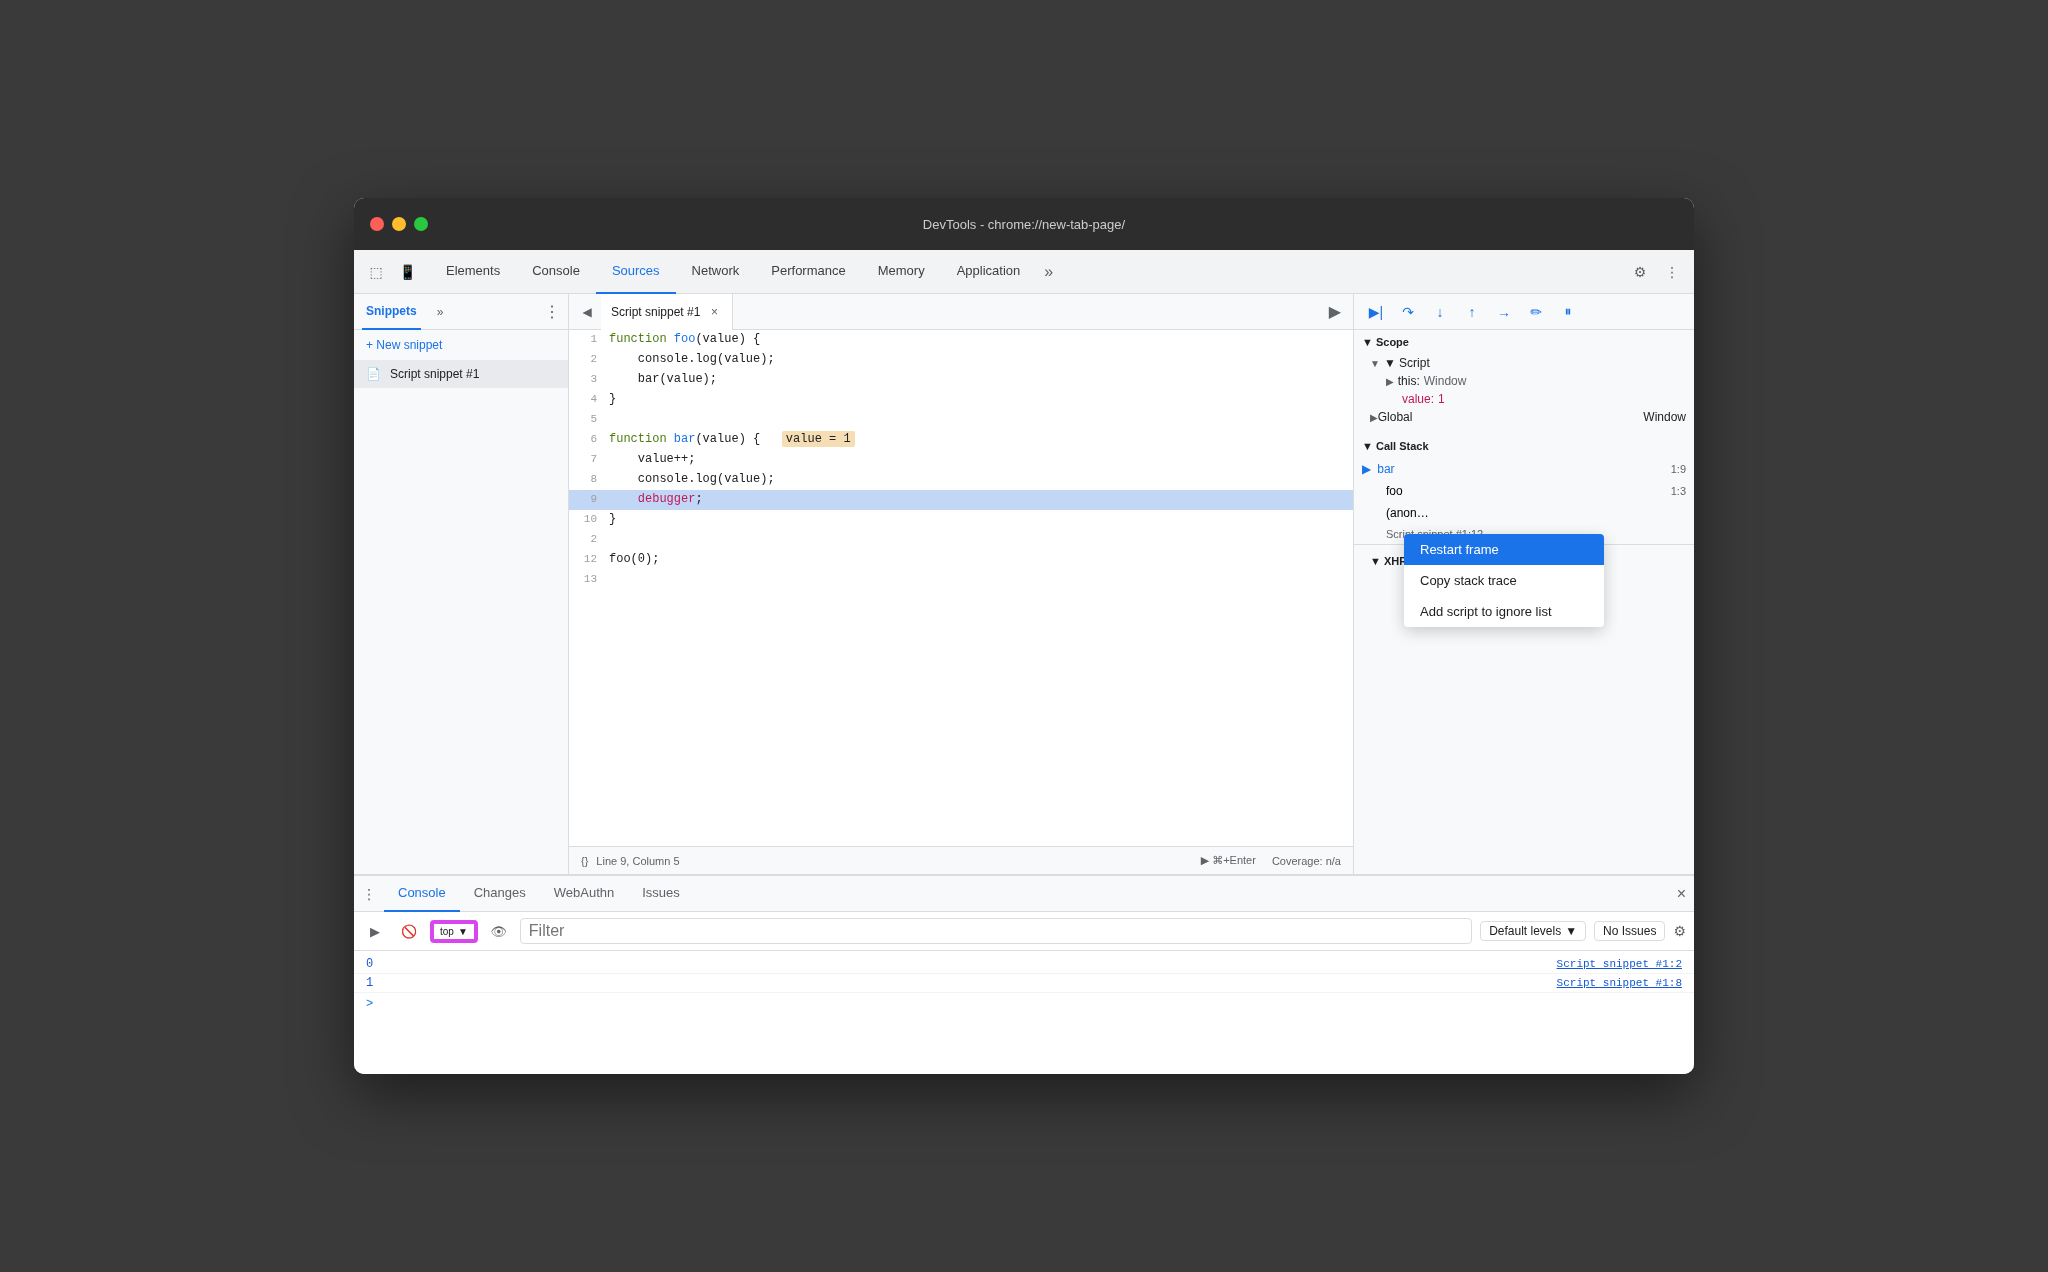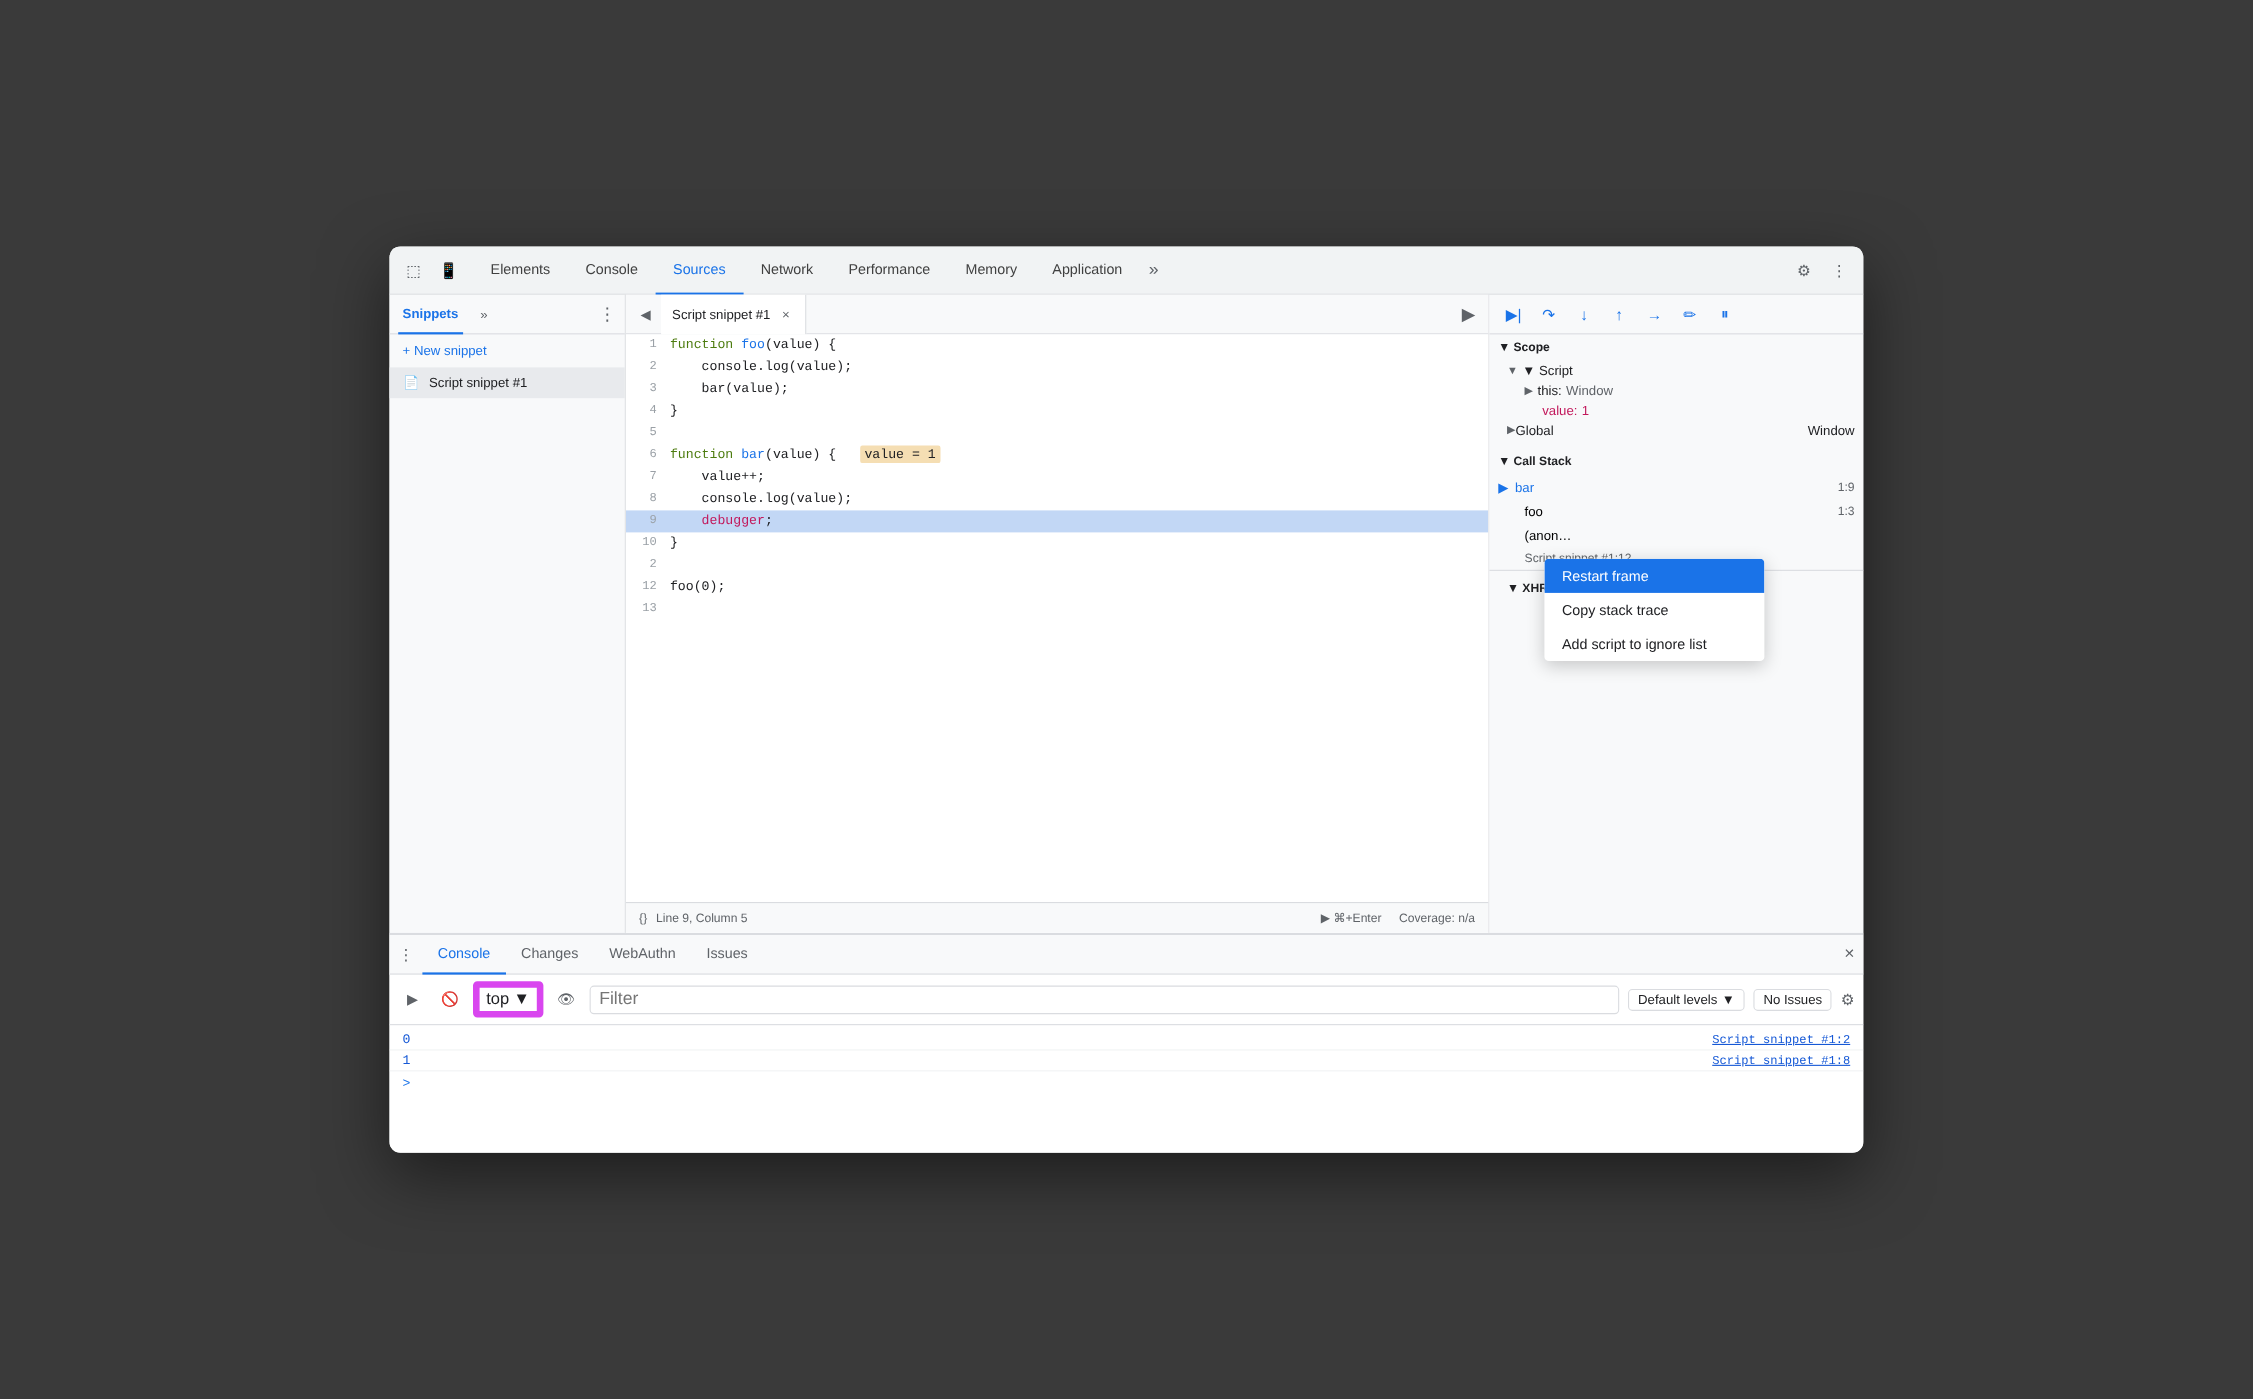--- a/index.html
+++ b/index.html
@@ -450,23 +450,23 @@
       color: #5f6368;
       cursor: pointer;
       border-radius: 4px;
       font-size: 13px;
     }
     .context-selector {
       display: flex;
       align-items: center;
       gap: 4px;
       padding: 2px 6px;
-      border: 6px solid #d946ef;
+      border: 4px solid #d946ef;
       border-radius: 4px;
-      font-size: 15px;
+      font-size: 10px;
       color: #202124;
       cursor: pointer;
     }
     .filter-input {
       flex: 1;
       height: 26px;
       border: 1px solid #dadce0;
       border-radius: 4px;
       padding: 0 8px;
       font-size: 16px;
@@ -547,20 +547,28 @@
     .global-val {
       margin-left: auto;
       color: #202124;
     }
   </style>
 </head>
 <body>
 
 <div class="devtools-window">
 
+  <div class="title-bar">
+    <div class="traffic-lights">
+      <div class="traffic-light tl-red"></div>
+      <div class="traffic-light tl-yellow"></div>
+      <div class="traffic-light tl-green"></div>
+    </div>
+    <span class="title-text">DevTools - chrome://new-tab-page/</span>
+  </div>
 
   <div class="top-tabs">
     <div class="top-tab-icons">
       <button class="icon-btn">⬚</button>
       <button class="icon-btn">📱</button>
     </div>
     <div class="tab-list">
       <div class="tab-item">Elements</div>
       <div class="tab-item">Console</div>
       <div class="tab-item active">Sources</div>

